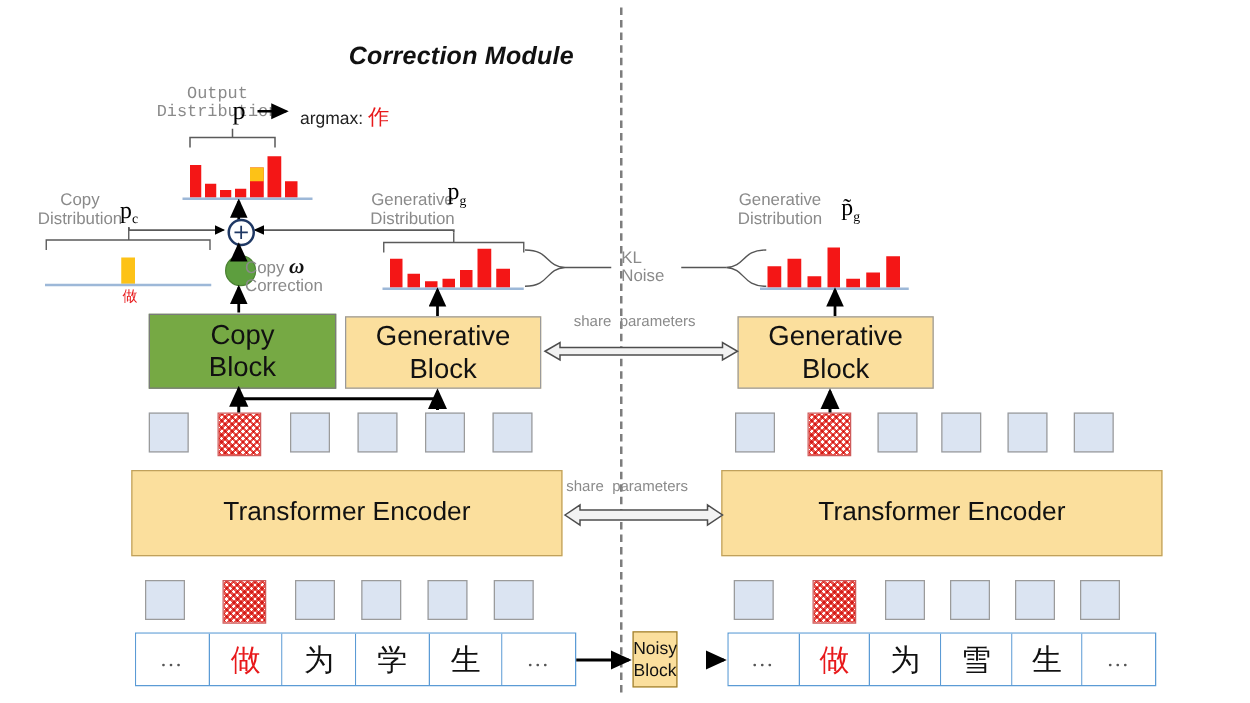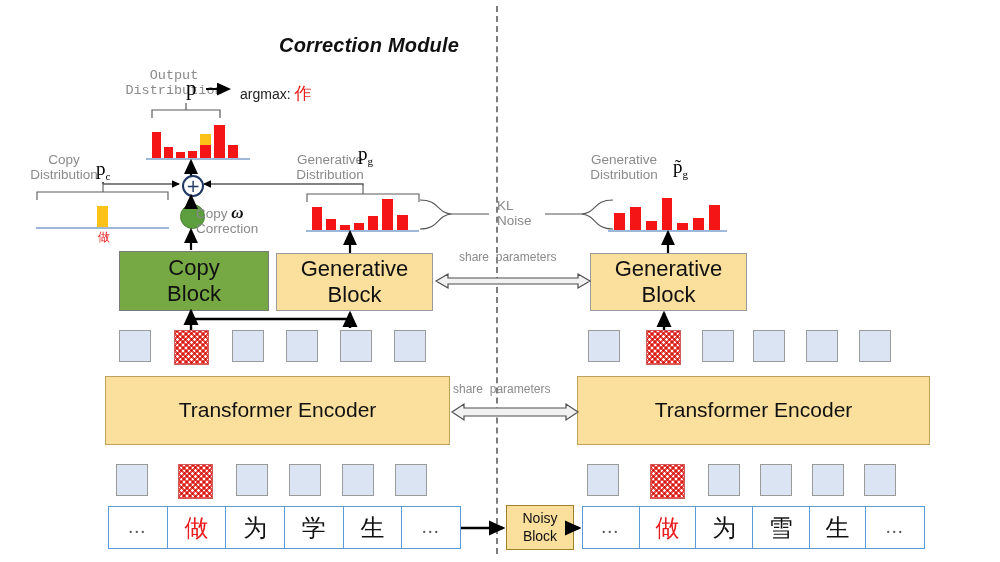--- a/index.html
+++ b/index.html
@@ -343,21 +343,21 @@
 
   <div class="abs tokrow" style="left:582px;top:506px;width:343px;height:43px;">
     <div class="tokcell dots" style="width:57px;">…</div>
     <div class="tokcell red" style="width:57px;">做</div>
     <div class="tokcell" style="width:57px;">为</div>
     <div class="tokcell" style="width:57px;">雪</div>
     <div class="tokcell" style="width:57px;">生</div>
     <div class="tokcell dots" style="width:58px;">…</div>
   </div>
 
-  <div class="abs block noisy" style="left:506px;top:505px;width:68px;height:45px;">
+  <div class="abs block noisy" style="left:506px;top:505px;width:36px;height:45px;">
     <div>
       <span>Noisy</span><br>
       <span>Block</span>
     </div>
   </div>
 
   <svg width="1000" height="562">
     <line x1="461" y1="528" x2="503" y2="528" stroke="#000" stroke-width="2.4" marker-end="url(#ah)"></line>
     <line x1="565" y1="528" x2="579" y2="528" stroke="#000" stroke-width="2.4" marker-end="url(#ah)"></line>
   </svg>

